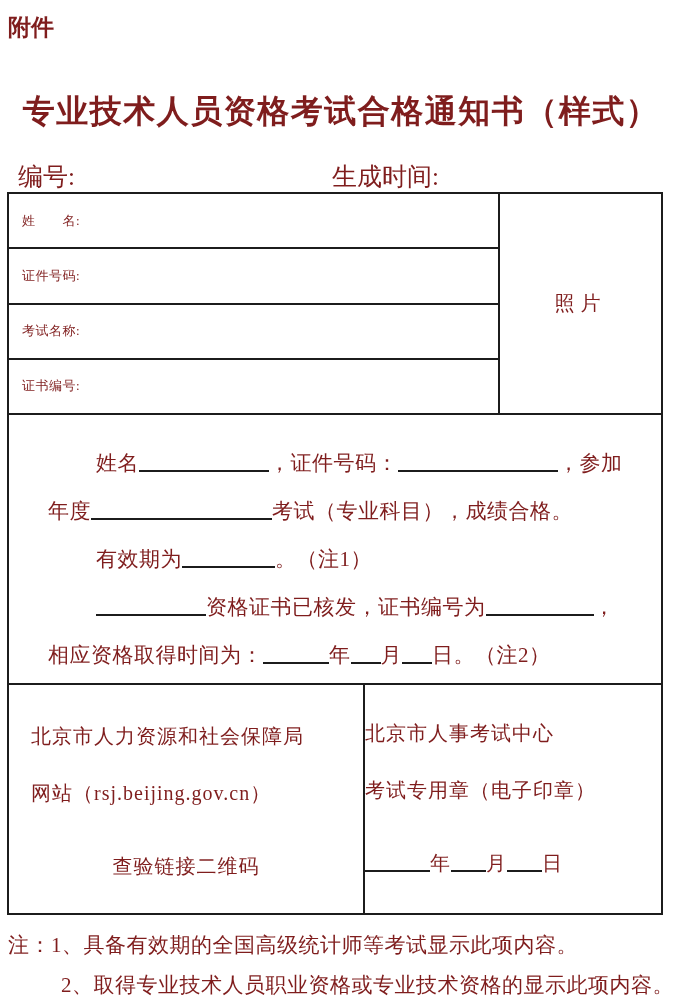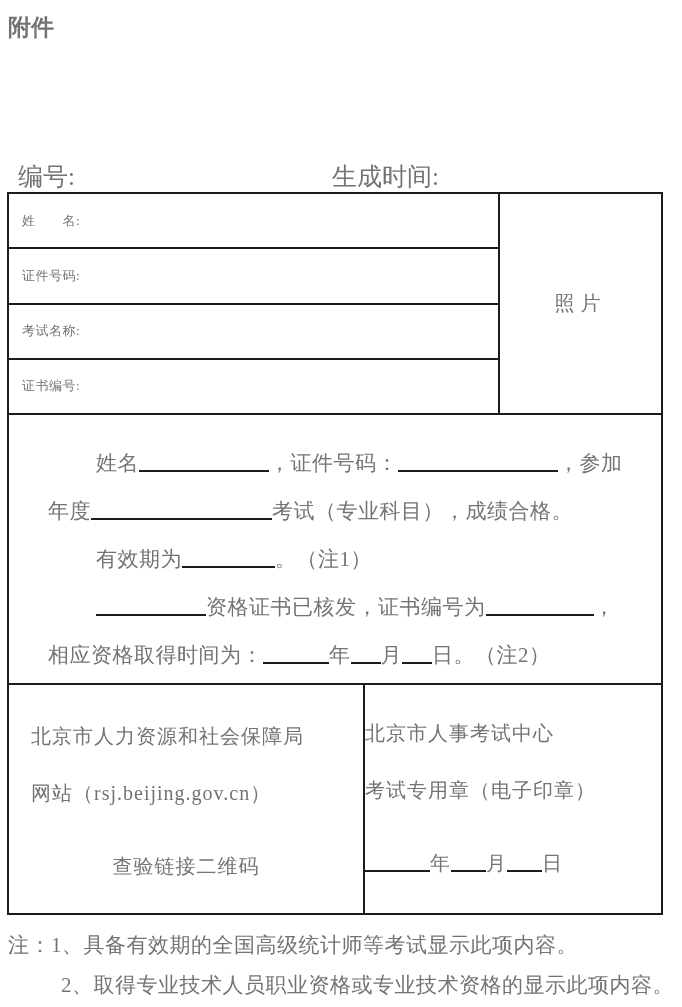--- a/index.html
+++ b/index.html
@@ -1,21 +1,21 @@
 <!DOCTYPE html>
 <html><head>
 <meta charset="utf-8">
 <style>
   * { margin:0; padding:0; box-sizing:border-box; }
   html,body { background:#ffffff; }
   .page {
     position:relative;
     width:682px; height:1007px;
     background:#ffffff;
-    color:#737373;
+    color:#7f1d1d;
     font-family:"Liberation Serif","DejaVu Serif",serif;
     overflow:hidden;
   }
   .fujian {
     position:absolute; left:8px; top:12px;
     font-size:23px; font-weight:bold;
   }
   .title {
     position:absolute; left:0; right:0; top:90px;
     text-align:center;
@@ -77,20 +77,21 @@
   .notes .n1 { height:40px; line-height:40px; white-space:nowrap; }
   .notes .n2 { height:40px; line-height:40px; margin-left:53px; white-space:nowrap; }
 </style>
 </head>
 <body>
 
 <div class="page">
 
   <div class="fujian">附件</div>
 
+  <div class="title">专业技术人员资格考试合格通知书（样式）</div>
 
   <div class="meta">
     <span class="num-label">编号:</span>
     <span class="gen-label">生成时间:</span>
   </div>
 
   <div class="doc-table">
 
     <div class="t-top">
       <div class="t-rows">

